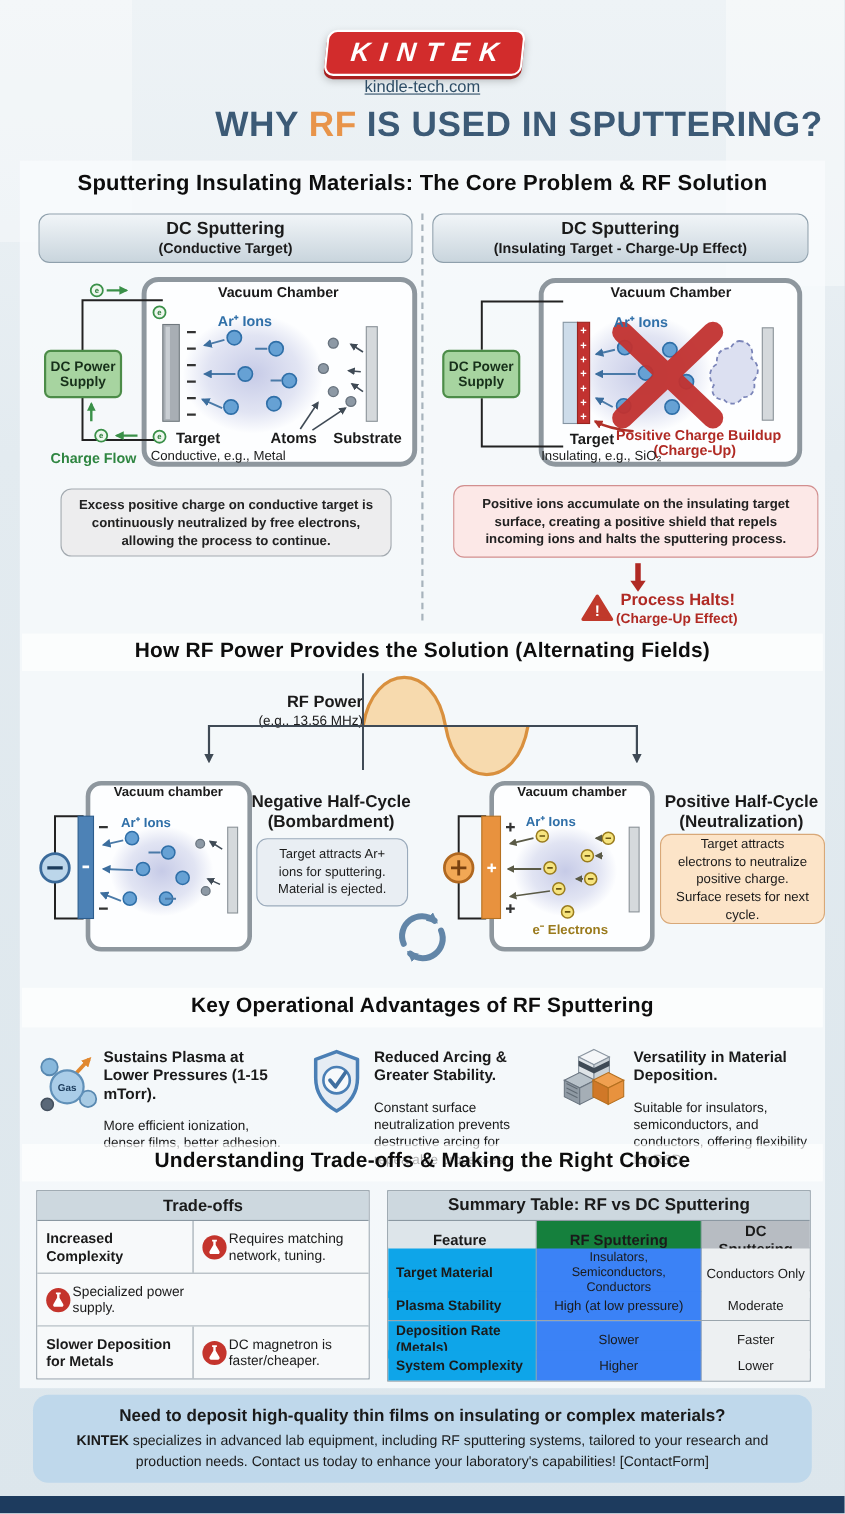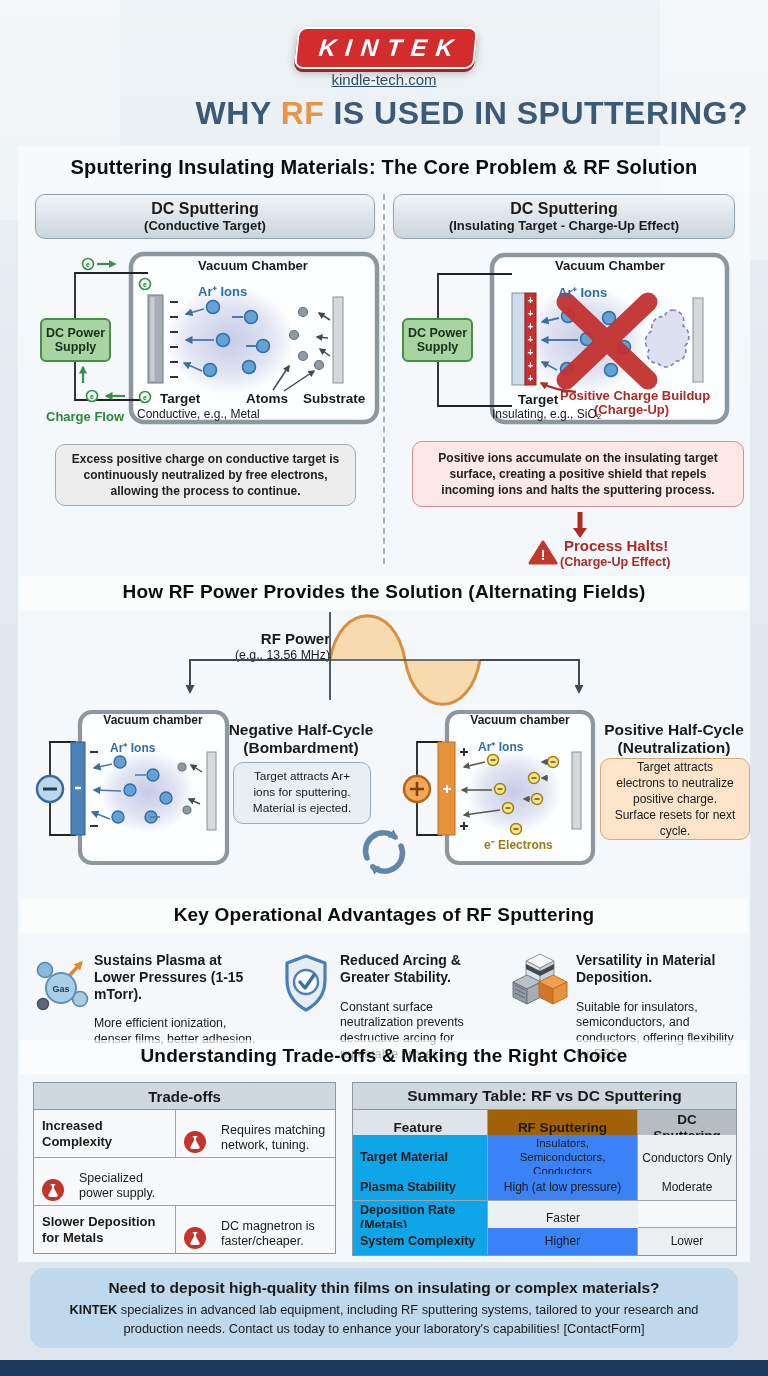--- a/index.html
+++ b/index.html
@@ -20,21 +20,21 @@
   .pink{background:#fce8e7;border:1.5px solid #d28f8f;color:#222}
   .greenbox{background:#a7d4a0;border:2px solid #4c8c48;border-radius:6px;display:flex;align-items:center;
     justify-content:center;text-align:center;font-weight:bold;font-size:12.5px;color:#17301a;line-height:1.15;box-sizing:border-box}
   .blue{color:#2f6fa8}.green{color:#2e8540}.red{color:#b02a24}.olive{color:#9a7a1c}
   .dashv{border-left:2px dashed #a7b3bc}
   .tbl{border:1.5px solid #8b98a2;box-sizing:border-box;background:#f7f9fa}
   .thead{background:#cdd8df;border-bottom:1.5px solid #8b98a2;font-weight:bold;display:flex;align-items:center;justify-content:center}
   .trow{display:grid;grid-template-columns:142px 1fr;border-bottom:1px solid #9aa5ad;background:#f7f9fa}
   .trow:last-child{border-bottom:none}
   .tcell1{border-right:1px solid #9aa5ad;display:flex;align-items:center;padding:4px 8px;font-weight:bold;font-size:13px;line-height:1.2;box-sizing:border-box}
-  .tcell2{display:flex;align-items:flex-end;gap:15px;padding:4px 8px;font-size:12.5px;line-height:1.2;box-sizing:border-box}
+  .tcell2{display:flex;align-items:center;gap:2px;padding:4px 8px;font-size:12.5px;line-height:1.2;box-sizing:border-box}
   .red-ic{min-width:22px;width:22px;height:22px;border-radius:50%;background:#c4342c;display:flex;align-items:center;justify-content:center}
   .srow{display:grid;grid-template-columns:135px 150px 1fr;border-top:1px solid #9aa5ad}
   .scell{display:flex;align-items:center;justify-content:center;text-align:center;font-size:12px;line-height:1.2;padding:2px 4px;box-sizing:border-box}
   .sfeat{justify-content:flex-start;text-align:left;font-weight:bold;font-size:12.5px;background:#0ea5e9;border-right:1px solid #9aa5ad;padding-left:7px}
   .srf{background:#3b82f6;border-right:1px solid #9aa5ad}
   .sdc{background:#edf0f2}
   .shdr{font-weight:bold;font-size:13.5px}
   .cta{background:#bfd8eb;border-radius:14px}
   .advh{font-weight:bold;font-size:14px;line-height:1.2}
   .advb{font-size:12.3px;line-height:1.28;margin-top:14px}
@@ -423,35 +423,36 @@
         </span>
         <span>DC magnetron is faster/cheaper.</span>
       </div>
     </div>
   </div>
 
   <div class="abs tbl" style="left:352px;top:1082px;width:385px">
     <div class="thead" style="height:26px;font-size:15.5px">Summary Table: RF vs DC Sputtering</div>
     <div class="srow" style="height:24px;border-top:none">
       <div class="scell sfeat shdr" style="background:#dde5ea;justify-content:center;text-align:center;padding-left:0">Feature</div>
-      <div class="scell srf shdr" style="background:#a16207">RF Sputtering</div>
+      <div class="scell srf shdr" style="background:#15803d">RF Sputtering</div>
       <div class="scell sdc shdr" style="background:#b7bcc2">DC Sputtering</div>
     </div>
     <div class="srow" style="height:38px">
       <div class="scell sfeat">Target Material</div>
       <div class="scell srf" style="font-size:11.5px">Insulators, Semiconductors, Conductors</div>
       <div class="scell sdc">Conductors Only</div>
     </div>
     <div class="srow" style="height:26px">
       <div class="scell sfeat">Plasma Stability</div>
       <div class="scell srf">High (at low pressure)</div>
       <div class="scell sdc">Moderate</div>
     </div>
     <div class="srow" style="height:26px">
       <div class="scell sfeat">Deposition Rate (Metals)</div>
+      <div class="scell srf">Slower</div>
       <div class="scell sdc">Faster</div>
     </div>
     <div class="srow" style="height:27px">
       <div class="scell sfeat">System Complexity</div>
       <div class="scell srf">Higher</div>
       <div class="scell sdc">Lower</div>
     </div>
   </div>
 
   <div class="abs cta" style="left:30px;top:1268px;width:708px;height:80px">

